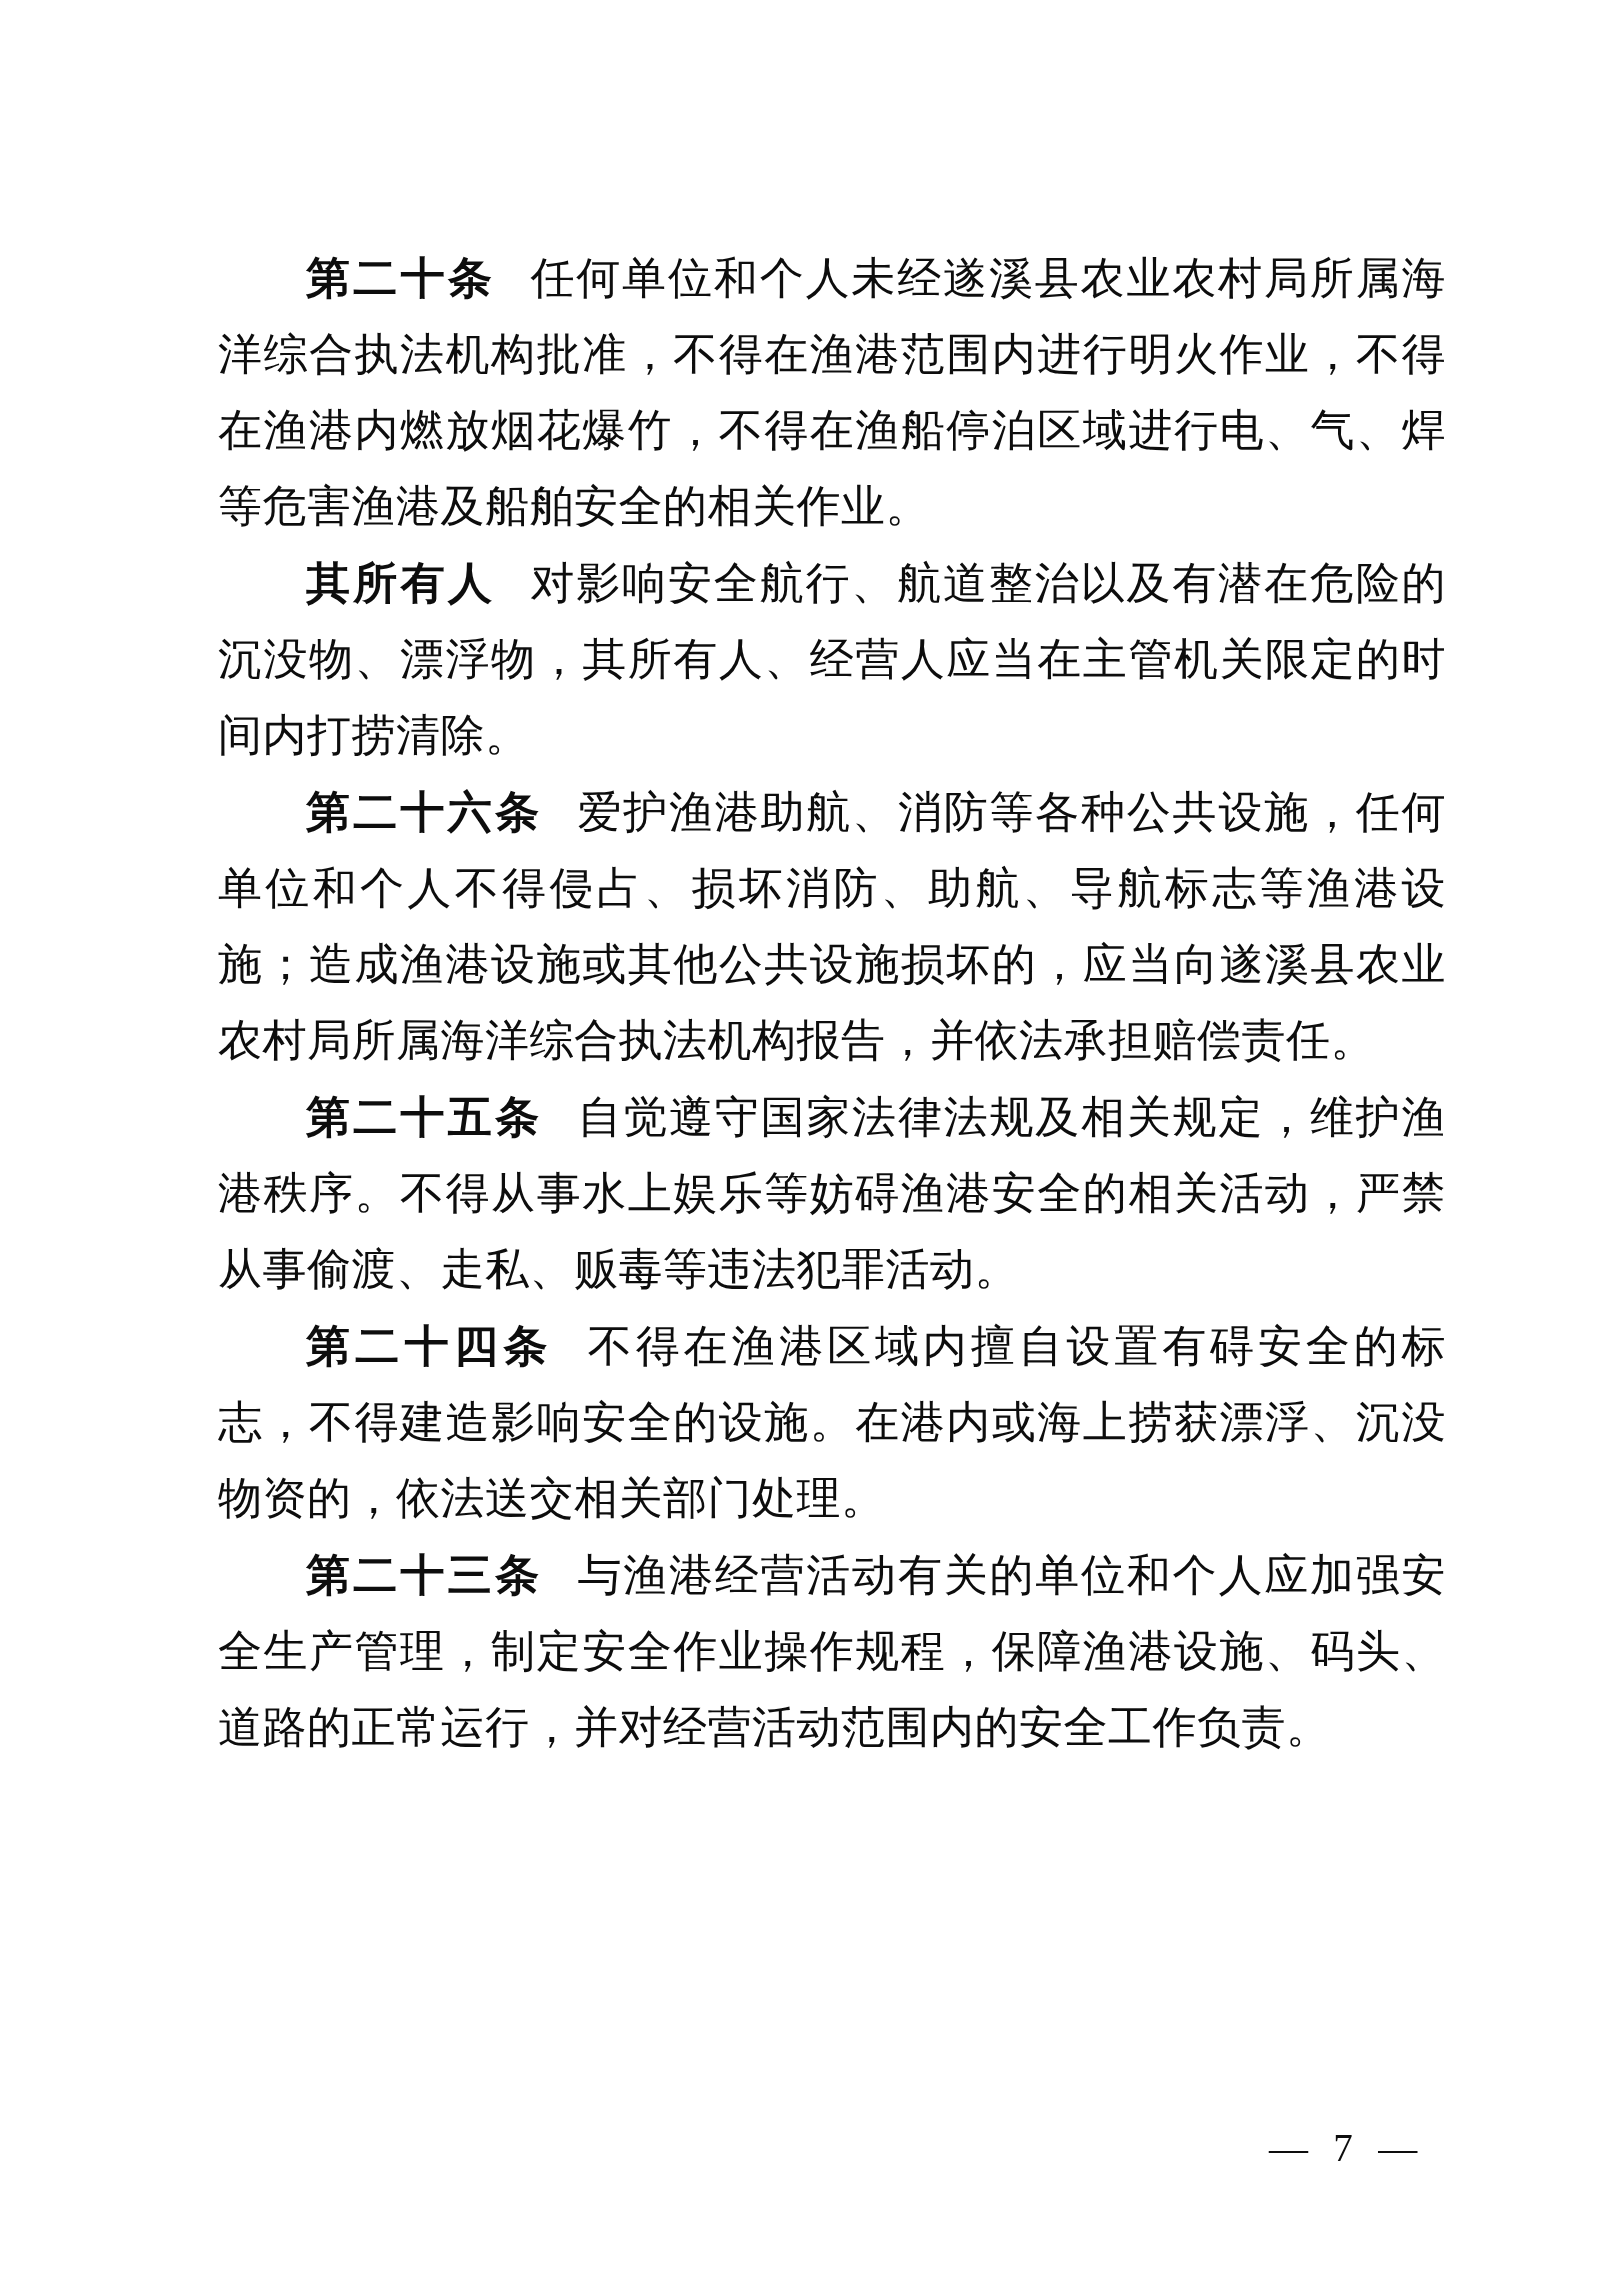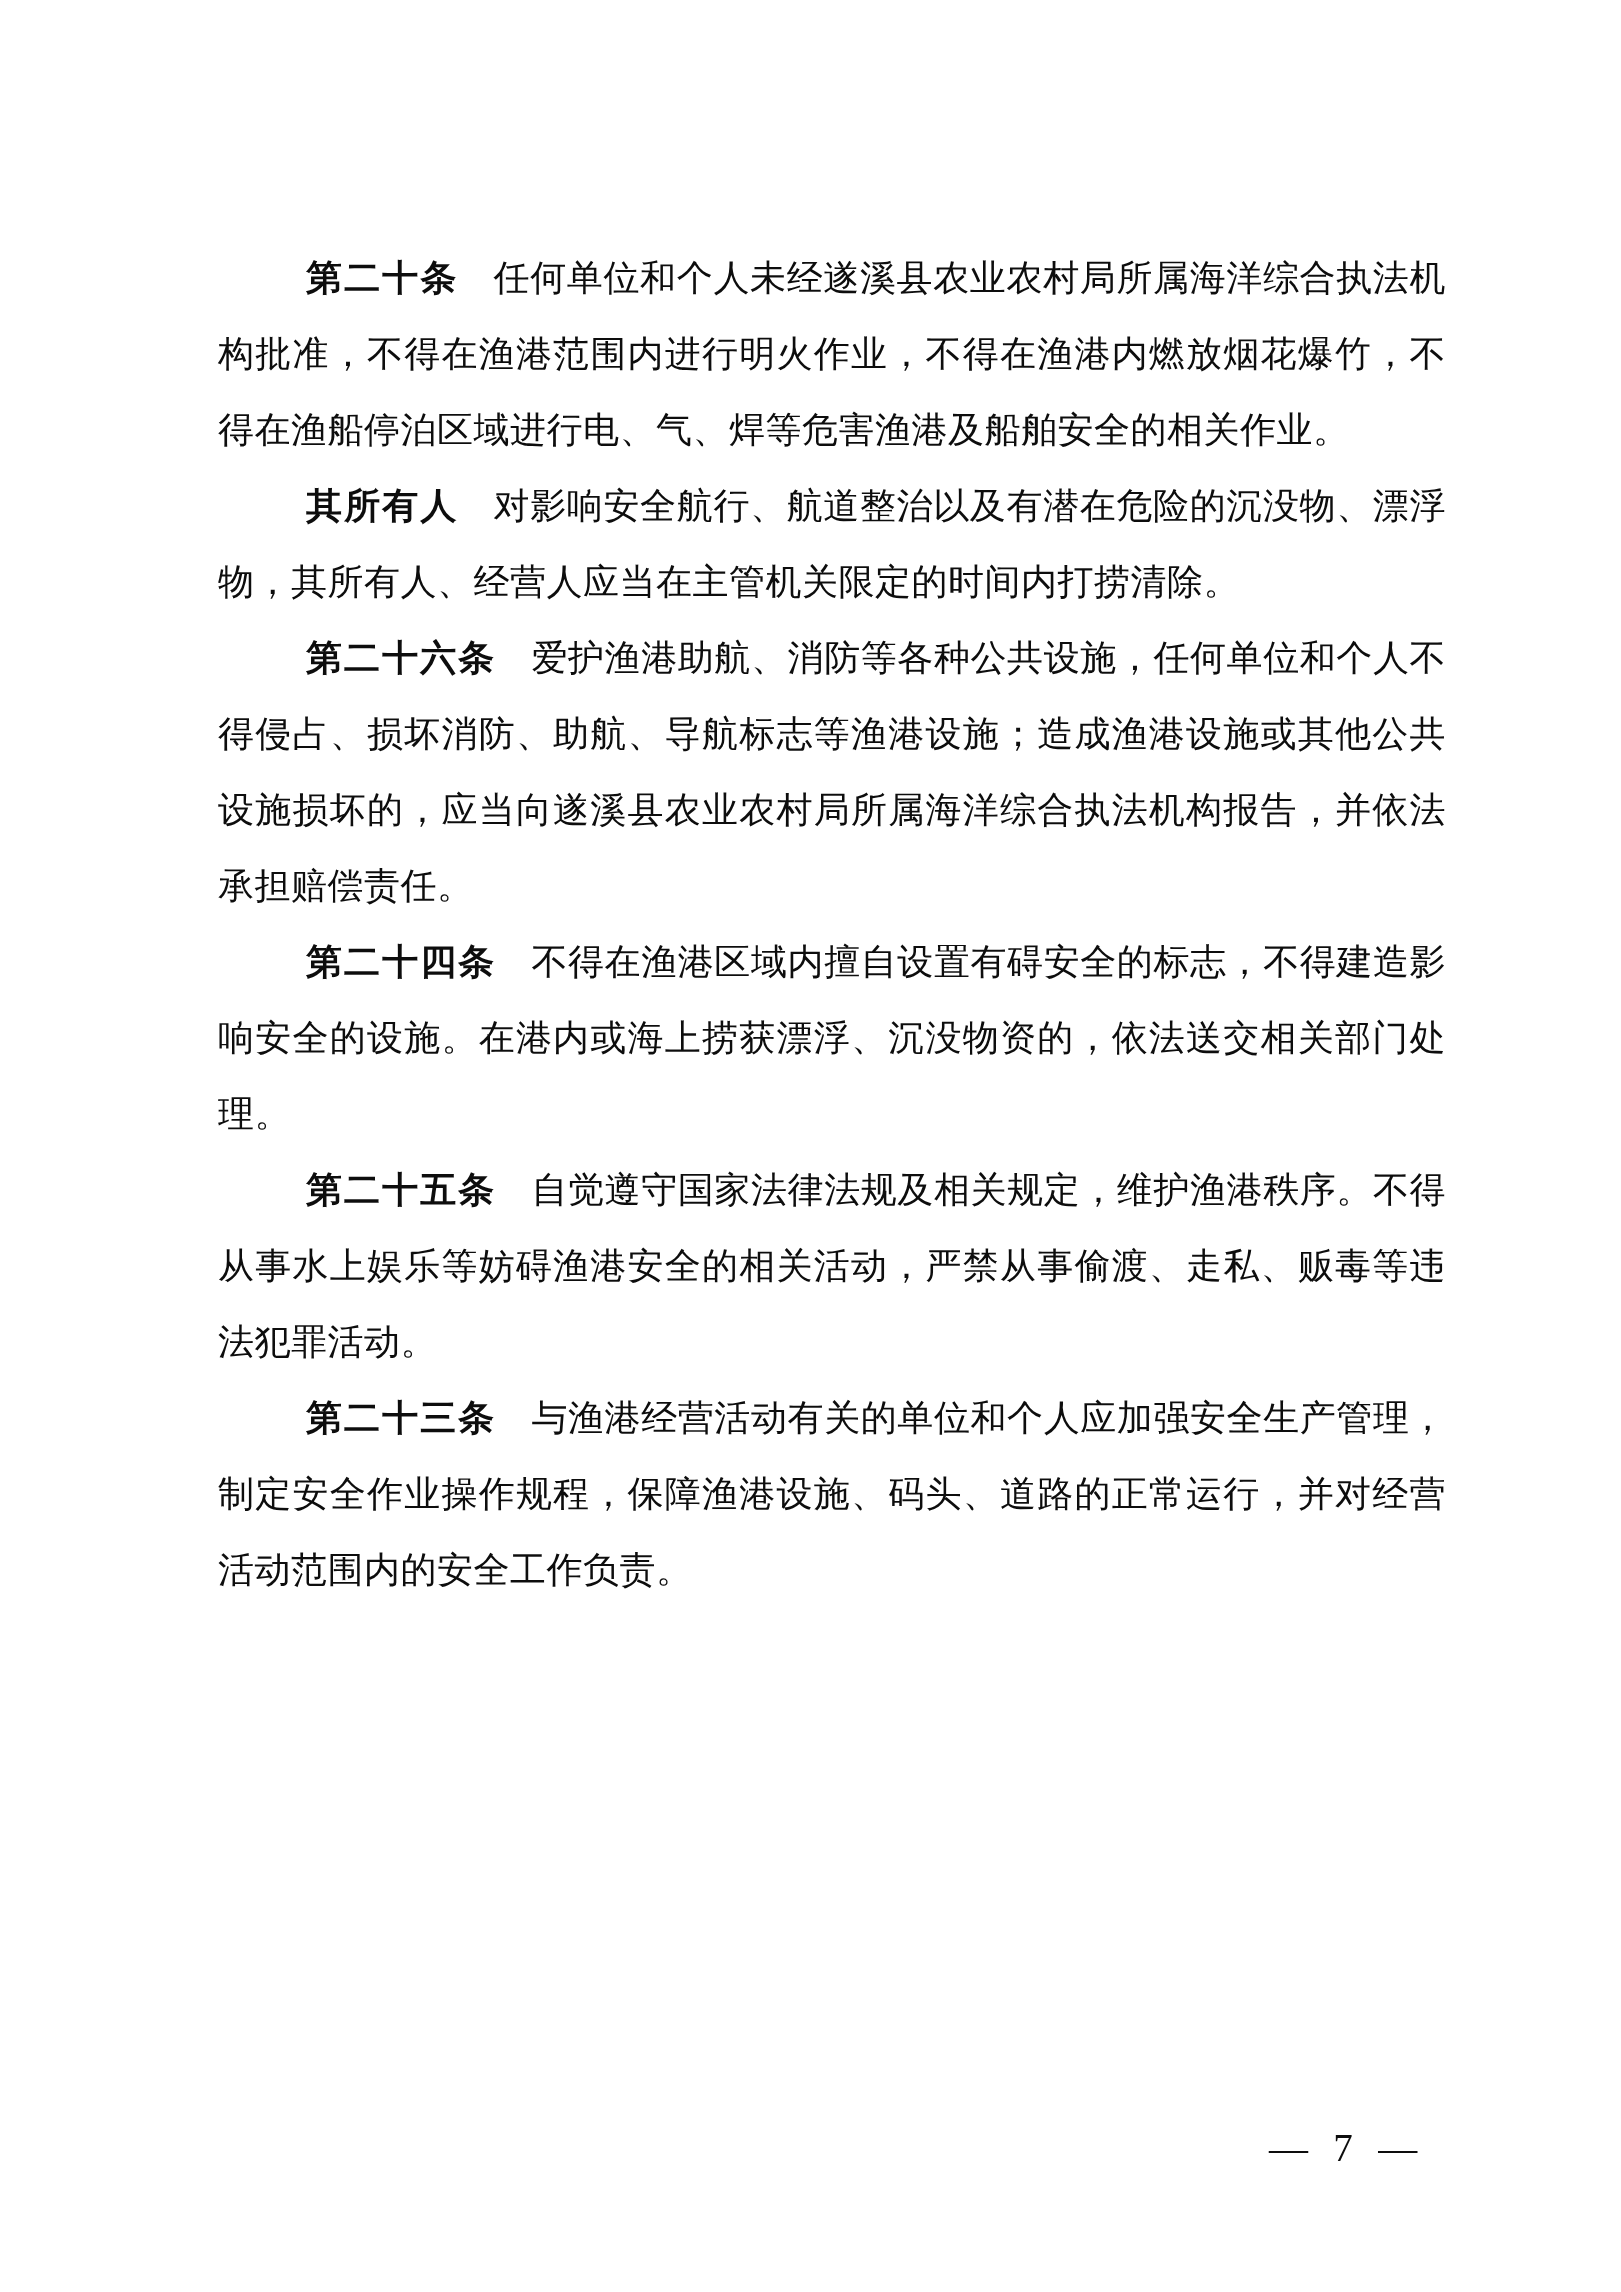--- a/index.html
+++ b/index.html
@@ -18,21 +18,21 @@
   .page {
     position: absolute;
     inset: 0;
     background: #ffffff;
   }
   .text-block {
     position: absolute;
     left: 218px;
     top: 240px;
     width: 1228px;
-    font-size: 36px;
+    font-size: 44px;
     line-height: 76px;
     text-align: justify;
     letter-spacing: 0.5px;
   }
   .para {
     margin: 0;
     padding: 0;
     text-indent: 88px; 
   }
   .art-num {
@@ -65,25 +65,25 @@
     <p class="para">
       <span class="art-num">其所有人</span><span>对影响安全航行、航道整治以及有潜在危险的沉没物、漂浮物，其所有人、经营人应当在主管机关限定的时间内打捞清除。</span>
     </p>
 
 
     <p class="para">
       <span class="art-num">第二十六条</span><span>爱护渔港助航、消防等各种公共设施，任何单位和个人不得侵占、损坏消防、助航、导航标志等渔港设施；造成渔港设施或其他公共设施损坏的，应当向遂溪县农业农村局所属海洋综合执法机构报告，并依法承担赔偿责任。</span>
     </p>
 
     <p class="para">
-      <span class="art-num">第二十四条</span><span>不得在渔港区域内擅自设置有碍安全的标志，不得建造影响安全的设施。在港内或海上捞获漂浮、沉没物资的，依法送交相关部门处理。</span>
+      <span class="art-num">第二十五条</span><span>自觉遵守国家法律法规及相关规定，维护渔港秩序。不得从事水上娱乐等妨碍渔港安全的相关活动，严禁从事偷渡、走私、贩毒等违法犯罪活动。</span>
     </p>
 
     <p class="para">
-      <span class="art-num">第二十五条</span><span>自觉遵守国家法律法规及相关规定，维护渔港秩序。不得从事水上娱乐等妨碍渔港安全的相关活动，严禁从事偷渡、走私、贩毒等违法犯罪活动。</span>
+      <span class="art-num">第二十四条</span><span>不得在渔港区域内擅自设置有碍安全的标志，不得建造影响安全的设施。在港内或海上捞获漂浮、沉没物资的，依法送交相关部门处理。</span>
     </p>
 
     <p class="para">
       <span class="art-num">第二十三条</span><span>与渔港经营活动有关的单位和个人应加强安全生产管理，制定安全作业操作规程，保障渔港设施、码头、道路的正常运行，并对经营活动范围内的安全工作负责。</span>
     </p>
 
   </div>
 
   <div class="page-number">— 7 —</div>
 

